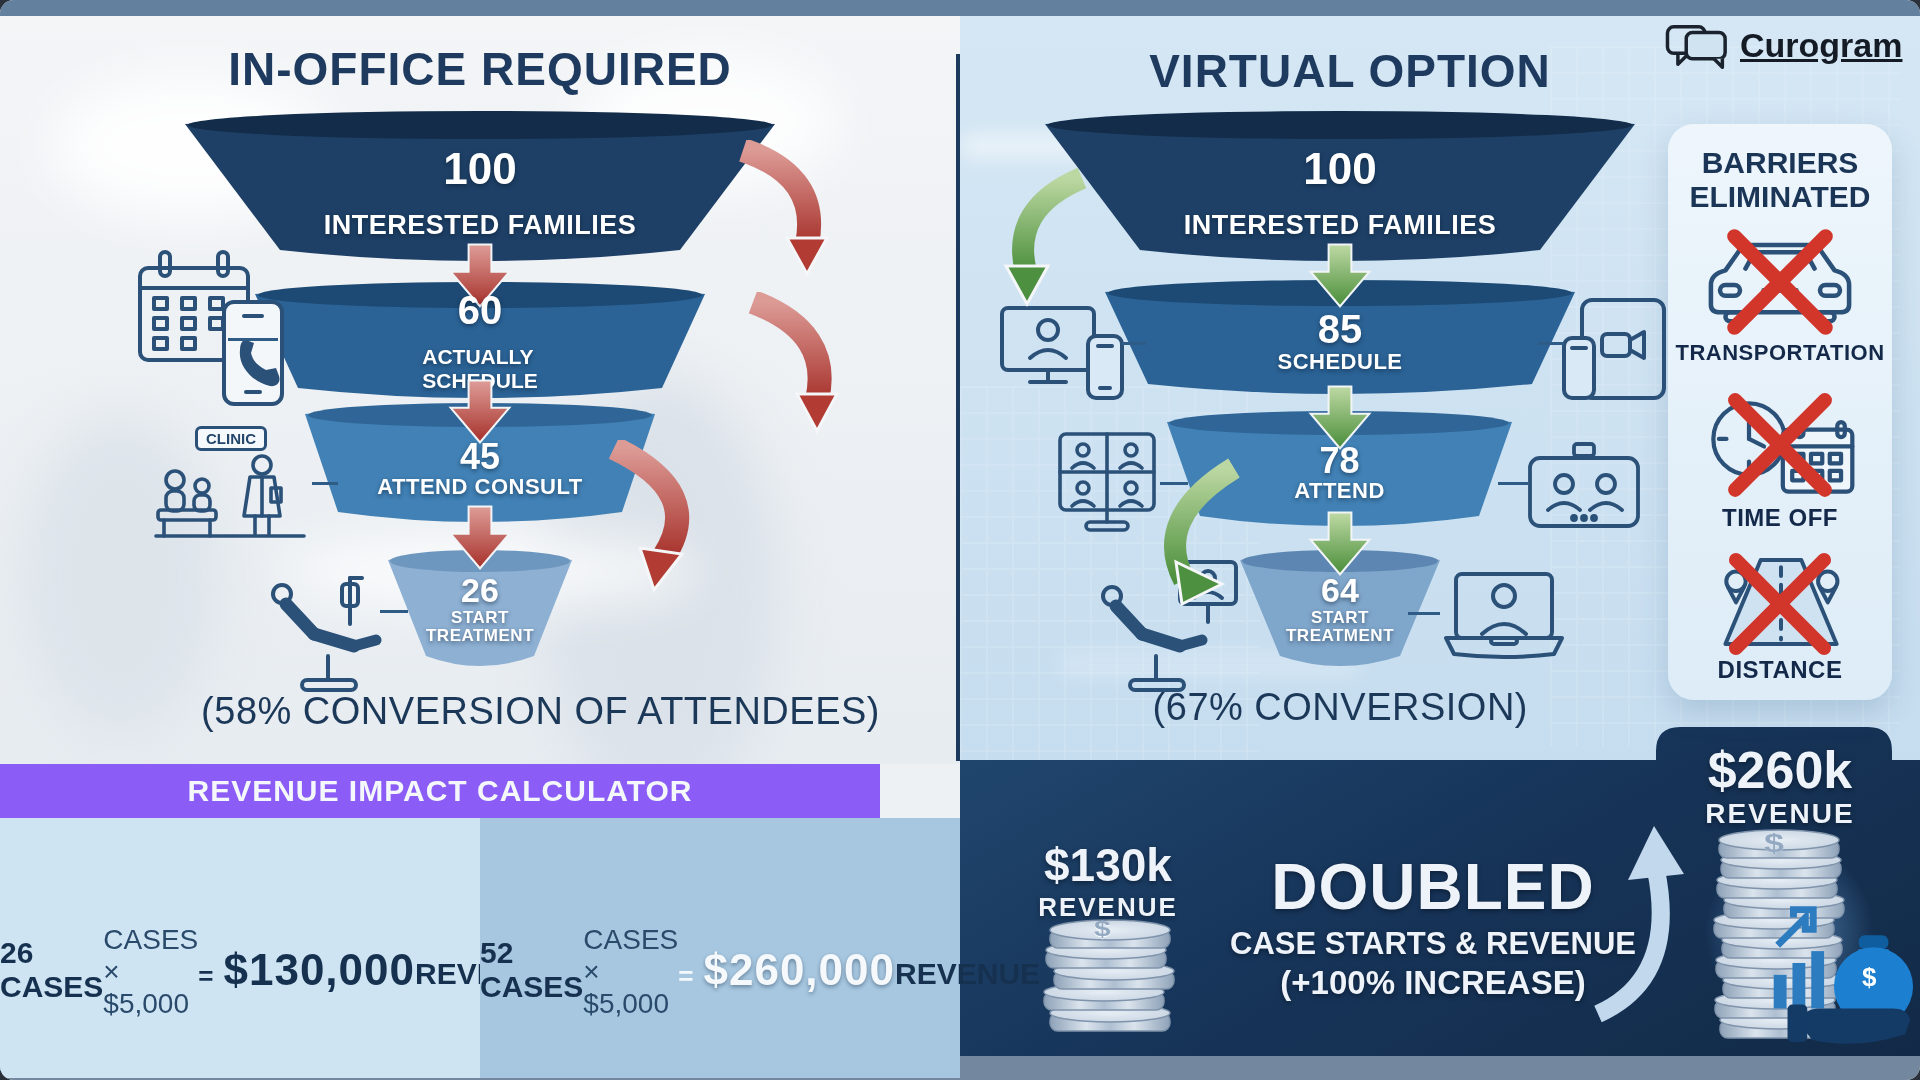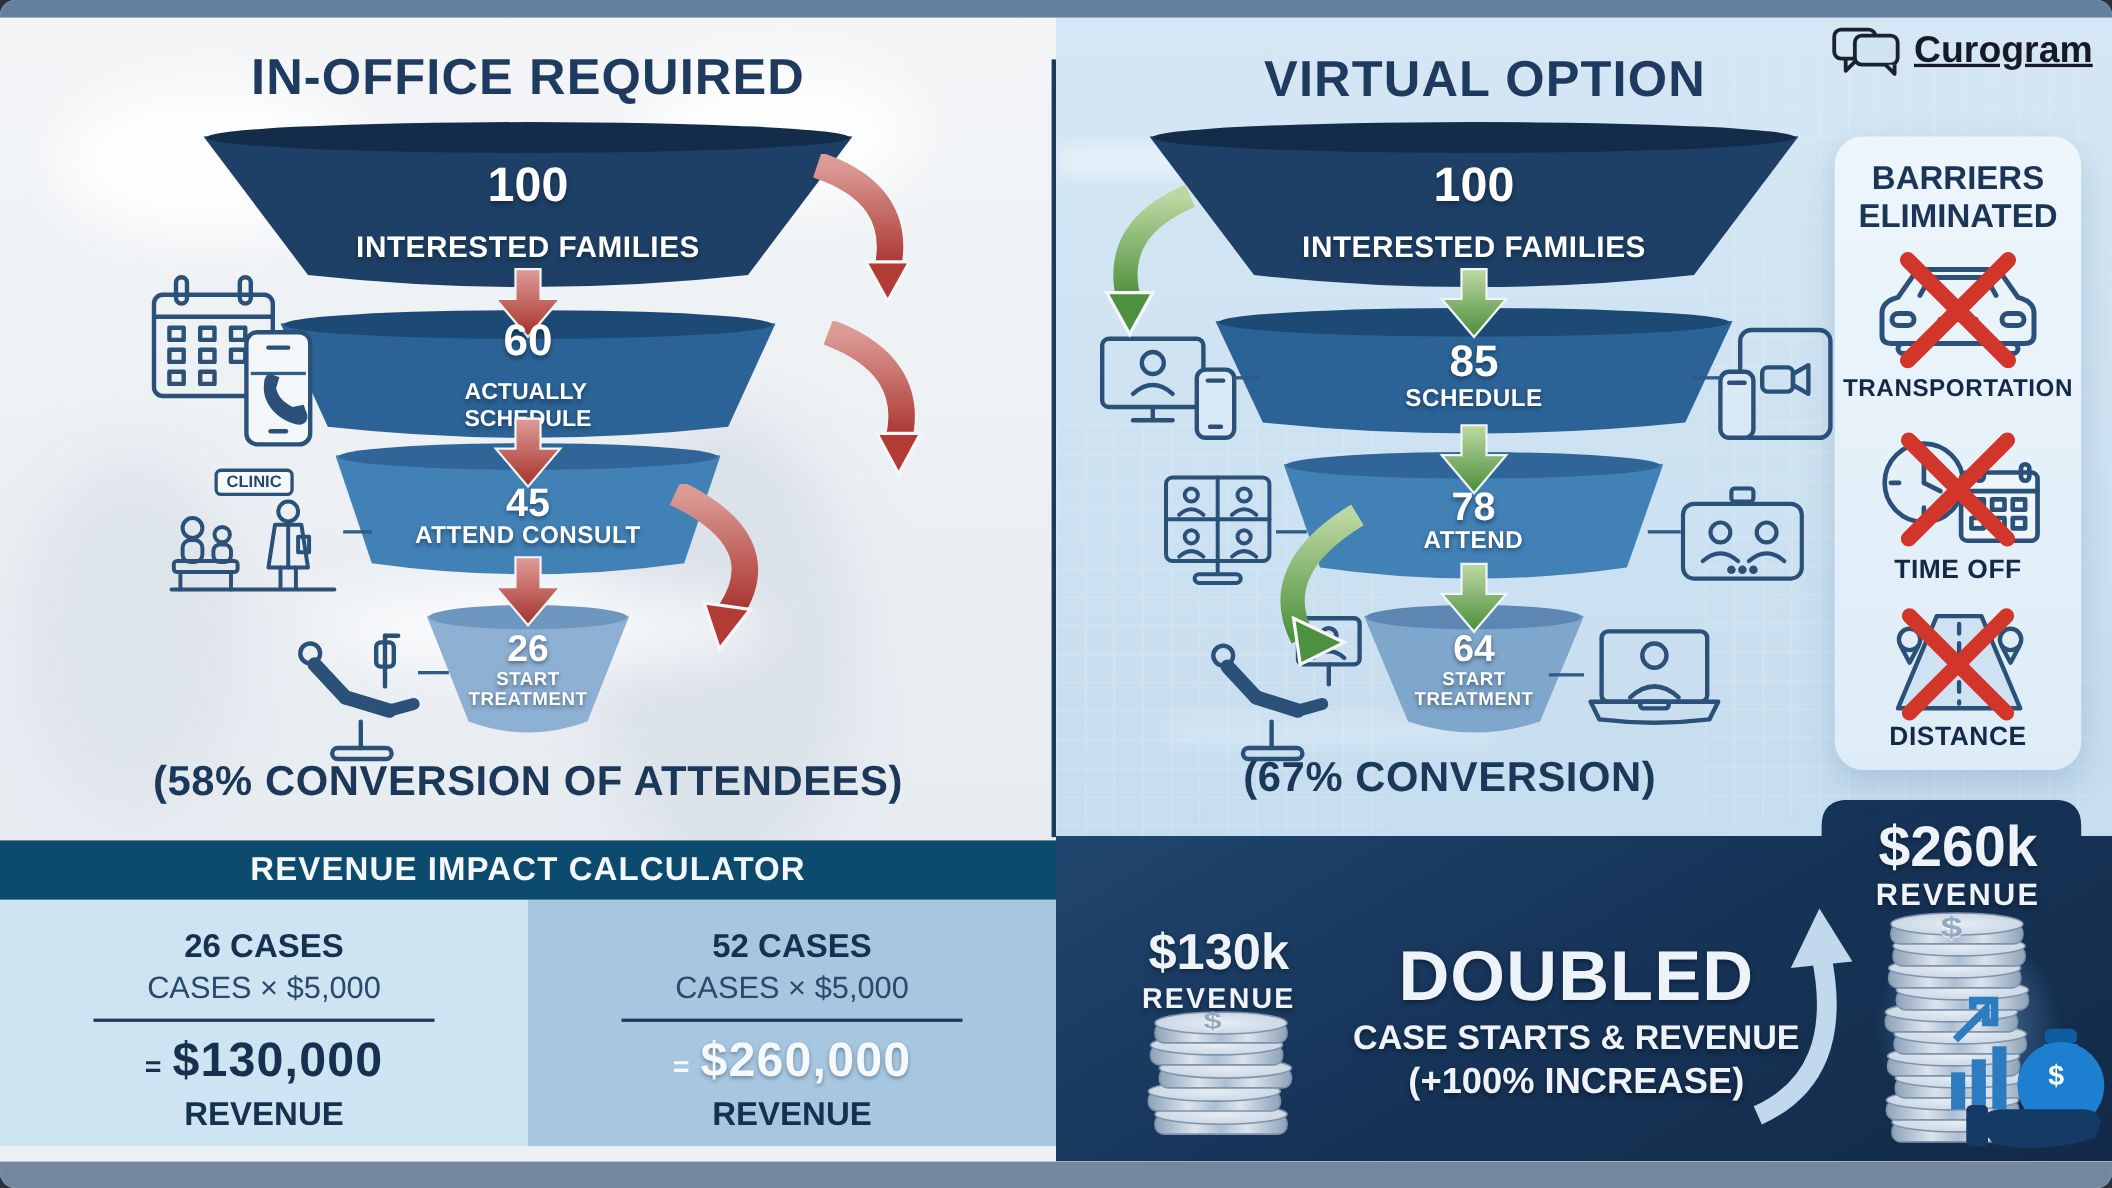--- a/index.html
+++ b/index.html
@@ -16,38 +16,38 @@
   
   .right-panel{left:960px;top:16px;width:960px;height:744px;background:linear-gradient(180deg,#d5e7f4,#c6ddef);overflow:hidden;}
   .gridpat{position:absolute;opacity:.14;background-image:
       linear-gradient(rgba(255,255,255,.8) 2px,transparent 2px),
       linear-gradient(90deg,rgba(255,255,255,.8) 2px,transparent 2px);
       background-size:26px 26px;}
   .streak{position:absolute;background:rgba(255,255,255,.55);filter:blur(10px);border-radius:20px;}
   .divider{left:956px;top:54px;width:4px;height:707px;background:#1b3a5e;z-index:5;}
   
   .panel-title{font-size:46px;font-weight:800;color:#1e3a5e;text-align:center;letter-spacing:1px;z-index:6;}
-  .note{font-size:38px;font-weight:700;color:#1c3859;text-align:center;letter-spacing:.5px;z-index:6;}
+  .note{font-size:38px;font-weight:400;color:#1c3859;text-align:right;letter-spacing:.5px;z-index:6;}
   .t-text{color:#fff;text-shadow:0 2px 4px rgba(8,24,44,.5);z-index:4;display:flex;align-items:center;justify-content:center;}
   .t-row{flex-direction:column;gap:16px;}
   .t-col{flex-direction:column;line-height:1.05;text-align:center;}
   .num-xl{font-size:44px;font-weight:800;}
   .num-l{font-size:40px;font-weight:800;}
   .num-m{font-size:36px;font-weight:800;}
   .lab-l{font-size:27px;font-weight:700;letter-spacing:.5px;}
   .lab-m{font-size:22px;font-weight:700;letter-spacing:.5px;}
   .lab-s{font-size:17px;font-weight:700;letter-spacing:.5px;}
   .two-line{display:flex;flex-direction:column;text-align:left;font-size:21px;font-weight:700;line-height:1.1;}
   .conn{position:absolute;height:3px;background:#2f5b87;z-index:3;}
   
   .tier{z-index:2;overflow:visible;}
   
-  .calc-band{left:0;top:764px;width:960px;height:54px;background:#0c4a6e;display:flex;align-items:center;justify-content:center;z-index:4;}
+  .calc-band{left:0;top:764px;width:880px;height:54px;background:#8b5cf6;display:flex;align-items:center;justify-content:center;z-index:4;}
   .calc-band span{color:#f4f8fb;font-size:30px;font-weight:800;letter-spacing:1px;}
-  .col{top:818px;width:480px;height:224px;display:flex;flex-direction:column;align-items:center;padding-top:26px;box-sizing:border-box;z-index:4;}
+  .col{top:818px;width:480px;height:260px;display:flex;flex-direction:row;align-items:center;padding-top:43px;box-sizing:border-box;z-index:4;}
   .col-l{left:0;background:#cfe4f3;}
   .col-r{left:480px;background:#a7c7e0;}
   .cases{font-size:30px;font-weight:800;color:#16314f;}
   .formula{font-size:28px;color:#2a4a6b;margin-top:4px;}
   .colrule{width:310px;height:3px;background:#1e3c60;margin:12px 0 10px;}
   .result-row{display:flex;align-items:baseline;gap:10px;}
   .eq{font-size:26px;font-weight:800;color:#16314f;}
   .result{font-size:44px;font-weight:800;color:#16314f;letter-spacing:1px;}
   .col-r .result{color:#f5f9fc;text-shadow:0 2px 4px rgba(10,30,55,.4);}
   .col-r .eq{color:#f5f9fc;}

